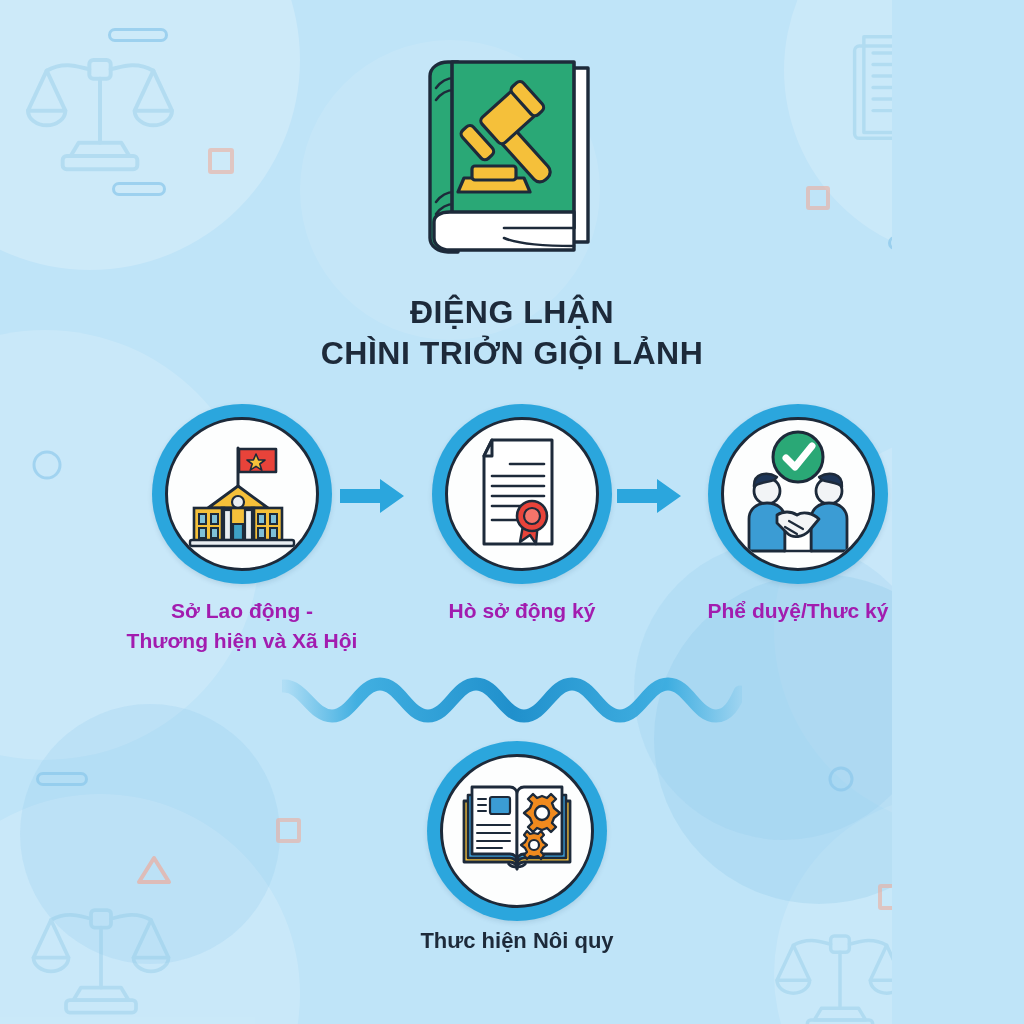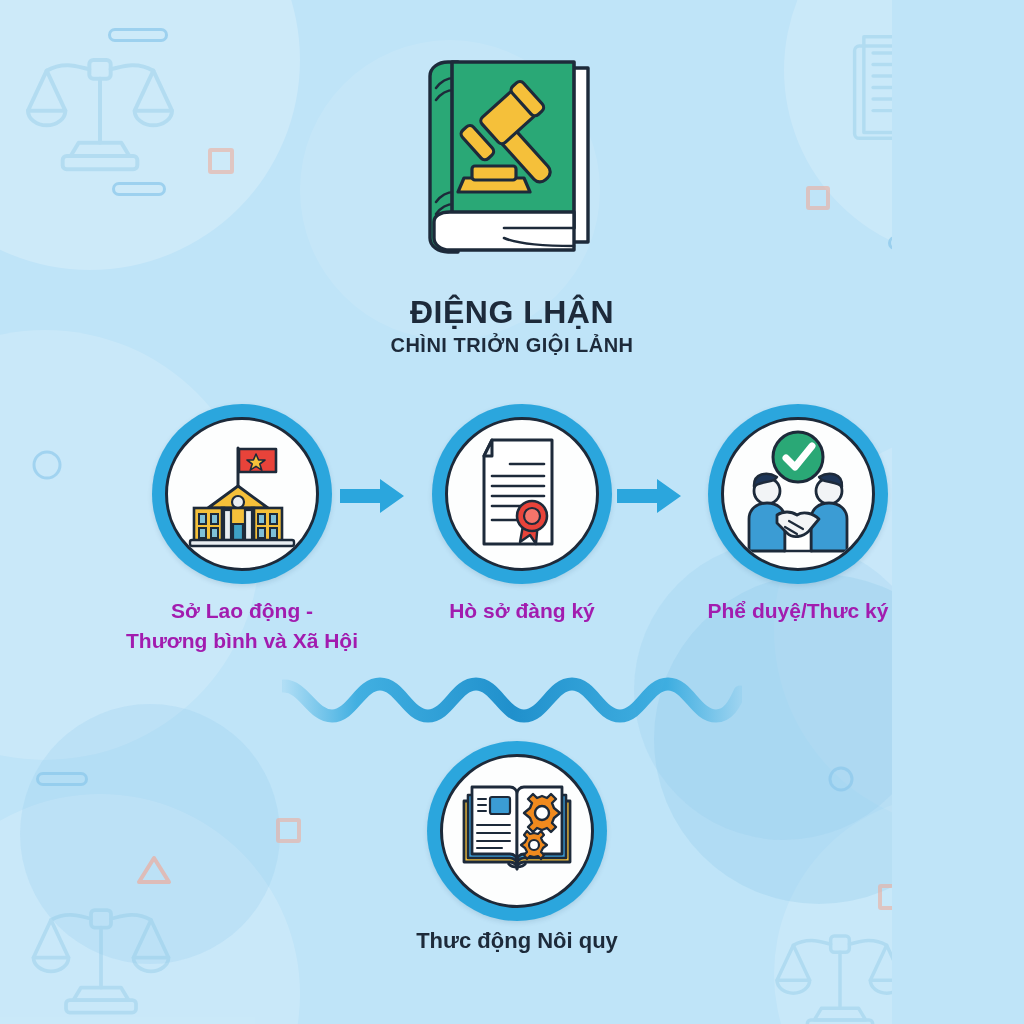--- a/index.html
+++ b/index.html
@@ -81,21 +81,21 @@
     width: 1024px;
     text-align: center;
   }
   .title-line {
     color: #1d2a3a;
     font-weight: bold;
     letter-spacing: 0.5px;
     line-height: 1.28;
   }
   .title-line-1 { font-size: 32px; }
-  .title-line-2 { font-size: 20px; }
+  .title-line-2 { font-size: 32px; }
 
   
   .steps {
     position: absolute;
     left: 0;
     top: 404px;
     width: 1024px;
     height: 180px;
   }
   .step {
@@ -445,24 +445,24 @@
             </svg>
           </span>
         </div>
       </div>
     </div>
   </div>
 
   <div class="step-labels">
     <div class="step-label label-1">
       <div>Sở Lao động -</div>
-      <div>Thương bình và Xã Hội</div>
+      <div>Thương hiện và Xã Hội</div>
     </div>
     <div class="step-label label-2">
-      <div>Hò sở đàng ký</div>
+      <div>Hò sở động ký</div>
     </div>
     <div class="step-label label-3">
       <div>Phể duyệ/Thưc ký</div>
     </div>
   </div>
 
   <div class="wave">
     <svg width="460" height="76" viewBox="0 0 460 76" fill="none">
       <defs>
         <linearGradient id="wavefade" x1="0" y1="0" x2="1" y2="0">
@@ -518,15 +518,15 @@
                        L4 11 L0 12 L-4 11 L-7 14 L-10 10 L-7 7 L-9 3 L-13 0 L-9-3 L-7-7
                        L-10-10 L-7-14 L-4-11 Z" fill="#f08a1e" stroke="#1d2a3a" stroke-width="2.2" stroke-linejoin="round"></path>
               <circle cx="0" cy="0" r="5" fill="#ffffff" stroke="#1d2a3a" stroke-width="2.2"></circle>
             </g>
           </svg>
         </span>
       </div>
     </div>
   </div>
 
-  <div class="bottom-label">Thưc động Nôi quy</div>
+  <div class="bottom-label">Thưc hiện Nôi quy</div>
 
 </div>
 
 </body></html>

